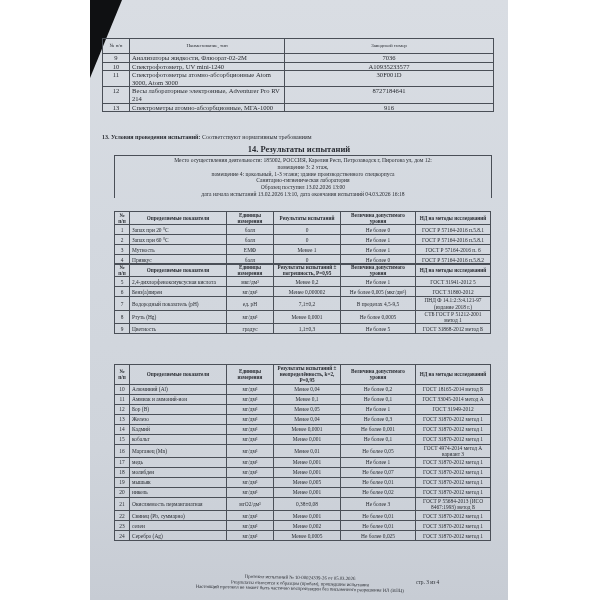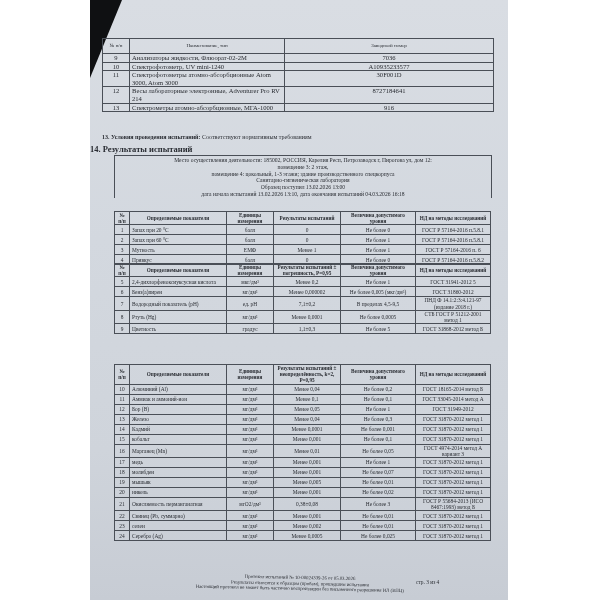--- a/index.html
+++ b/index.html
@@ -17,21 +17,21 @@
     border-top: 78px solid #0f1012;
     border-right: 32px solid transparent;
   }
   table { border-collapse:collapse; position:absolute; }
   td, th { border:1px solid #4a4f57; padding:0 2px; font-weight:normal; vertical-align:middle; }
   .equip { left:12px; top:38px; width:392px; font-size:6.6px; line-height:7.6px; }
   .equip th { font-size:5px; text-align:center; height:14px; }
   .equip td.c { text-align:center; vertical-align:top; }
   .cond { position:absolute; left:12px; top:134px; font-size:6px; font-weight:bold; }
   .cond span.v { font-weight:normal; }
-  .sec-title { position:absolute; left:0; width:418px; top:144px; font-size:8.5px; font-weight:bold; }
+  .sec-title { position:absolute; left:0; width:418px; top:144px; text-align:center; font-size:8.5px; font-weight:bold; }
   .info { position:absolute; left:24px; top:155px; width:376px; border:1px solid #4a4f57; border-bottom:none;
           text-align:center; font-size:5.6px; line-height:6.8px; padding-top:1px; }
   .res { left:24px; width:377px; font-size:5.4px; line-height:6.2px; }
   .res th { font-weight:bold; text-align:center; font-size:5.2px; }
   .res td { height:9px; }
   .res td.n { text-align:center; width:9px; }
   .res td.c { text-align:center; }
   .res td.l { text-align:left; }
   .t1 { top:211px; }
   .t2 { top:263px; }

